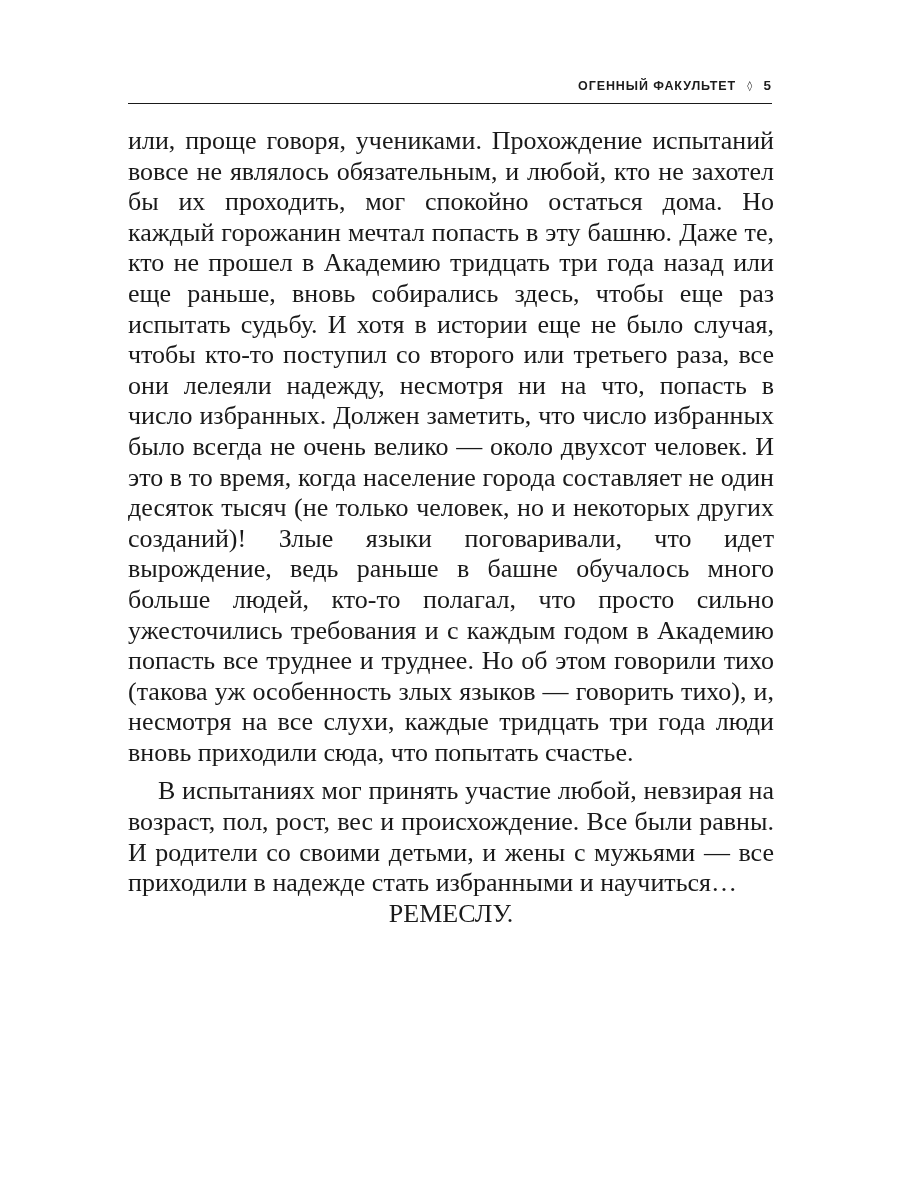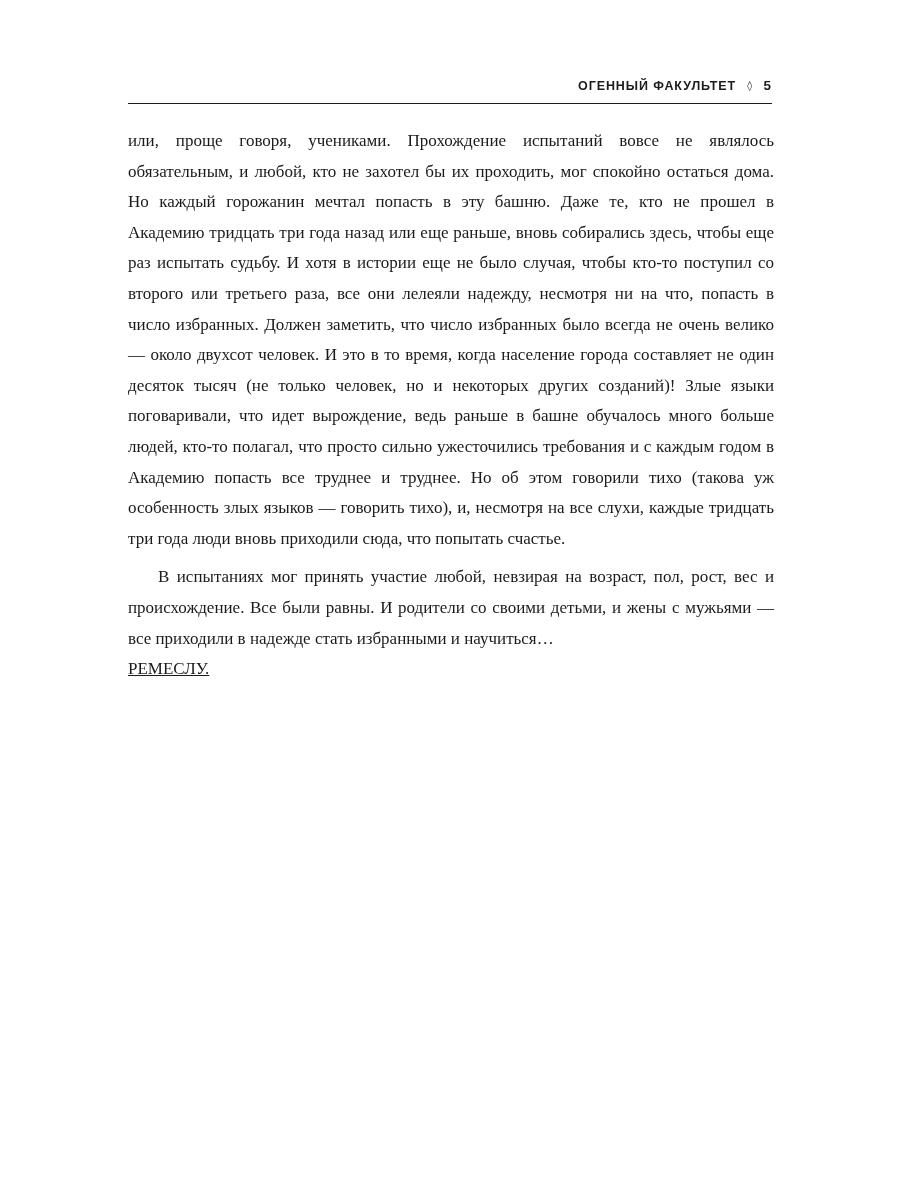--- a/index.html
+++ b/index.html
@@ -55,38 +55,37 @@
     right: 128px;
     top: 103px;
     height: 1px;
     background: #1a1a1a;
   }
   .body-text {
     position: absolute;
     left: 128px;
     right: 126px;
     top: 126px;
-    font-size: 17px;
+    font-size: 26px;
     line-height: 30.6px;
     text-align: justify;
     text-justify: inter-word;
     hyphens: manual;
     -webkit-hyphens: manual;
   }
   .body-text p {
     margin: 0;
     text-indent: 0;
   }
   .body-text p.indent {
     text-indent: 30px;
     margin-top: 8px;
   }
   .last-line {
-    text-align: left;
-    text-decoration: underline;
+    text-align: center;
   }
 </style>
 </head>
 <body>
 
 <div class="page">
 
   <div class="header">
     <div class="running-head">
       <span>Огенный факультет</span>

